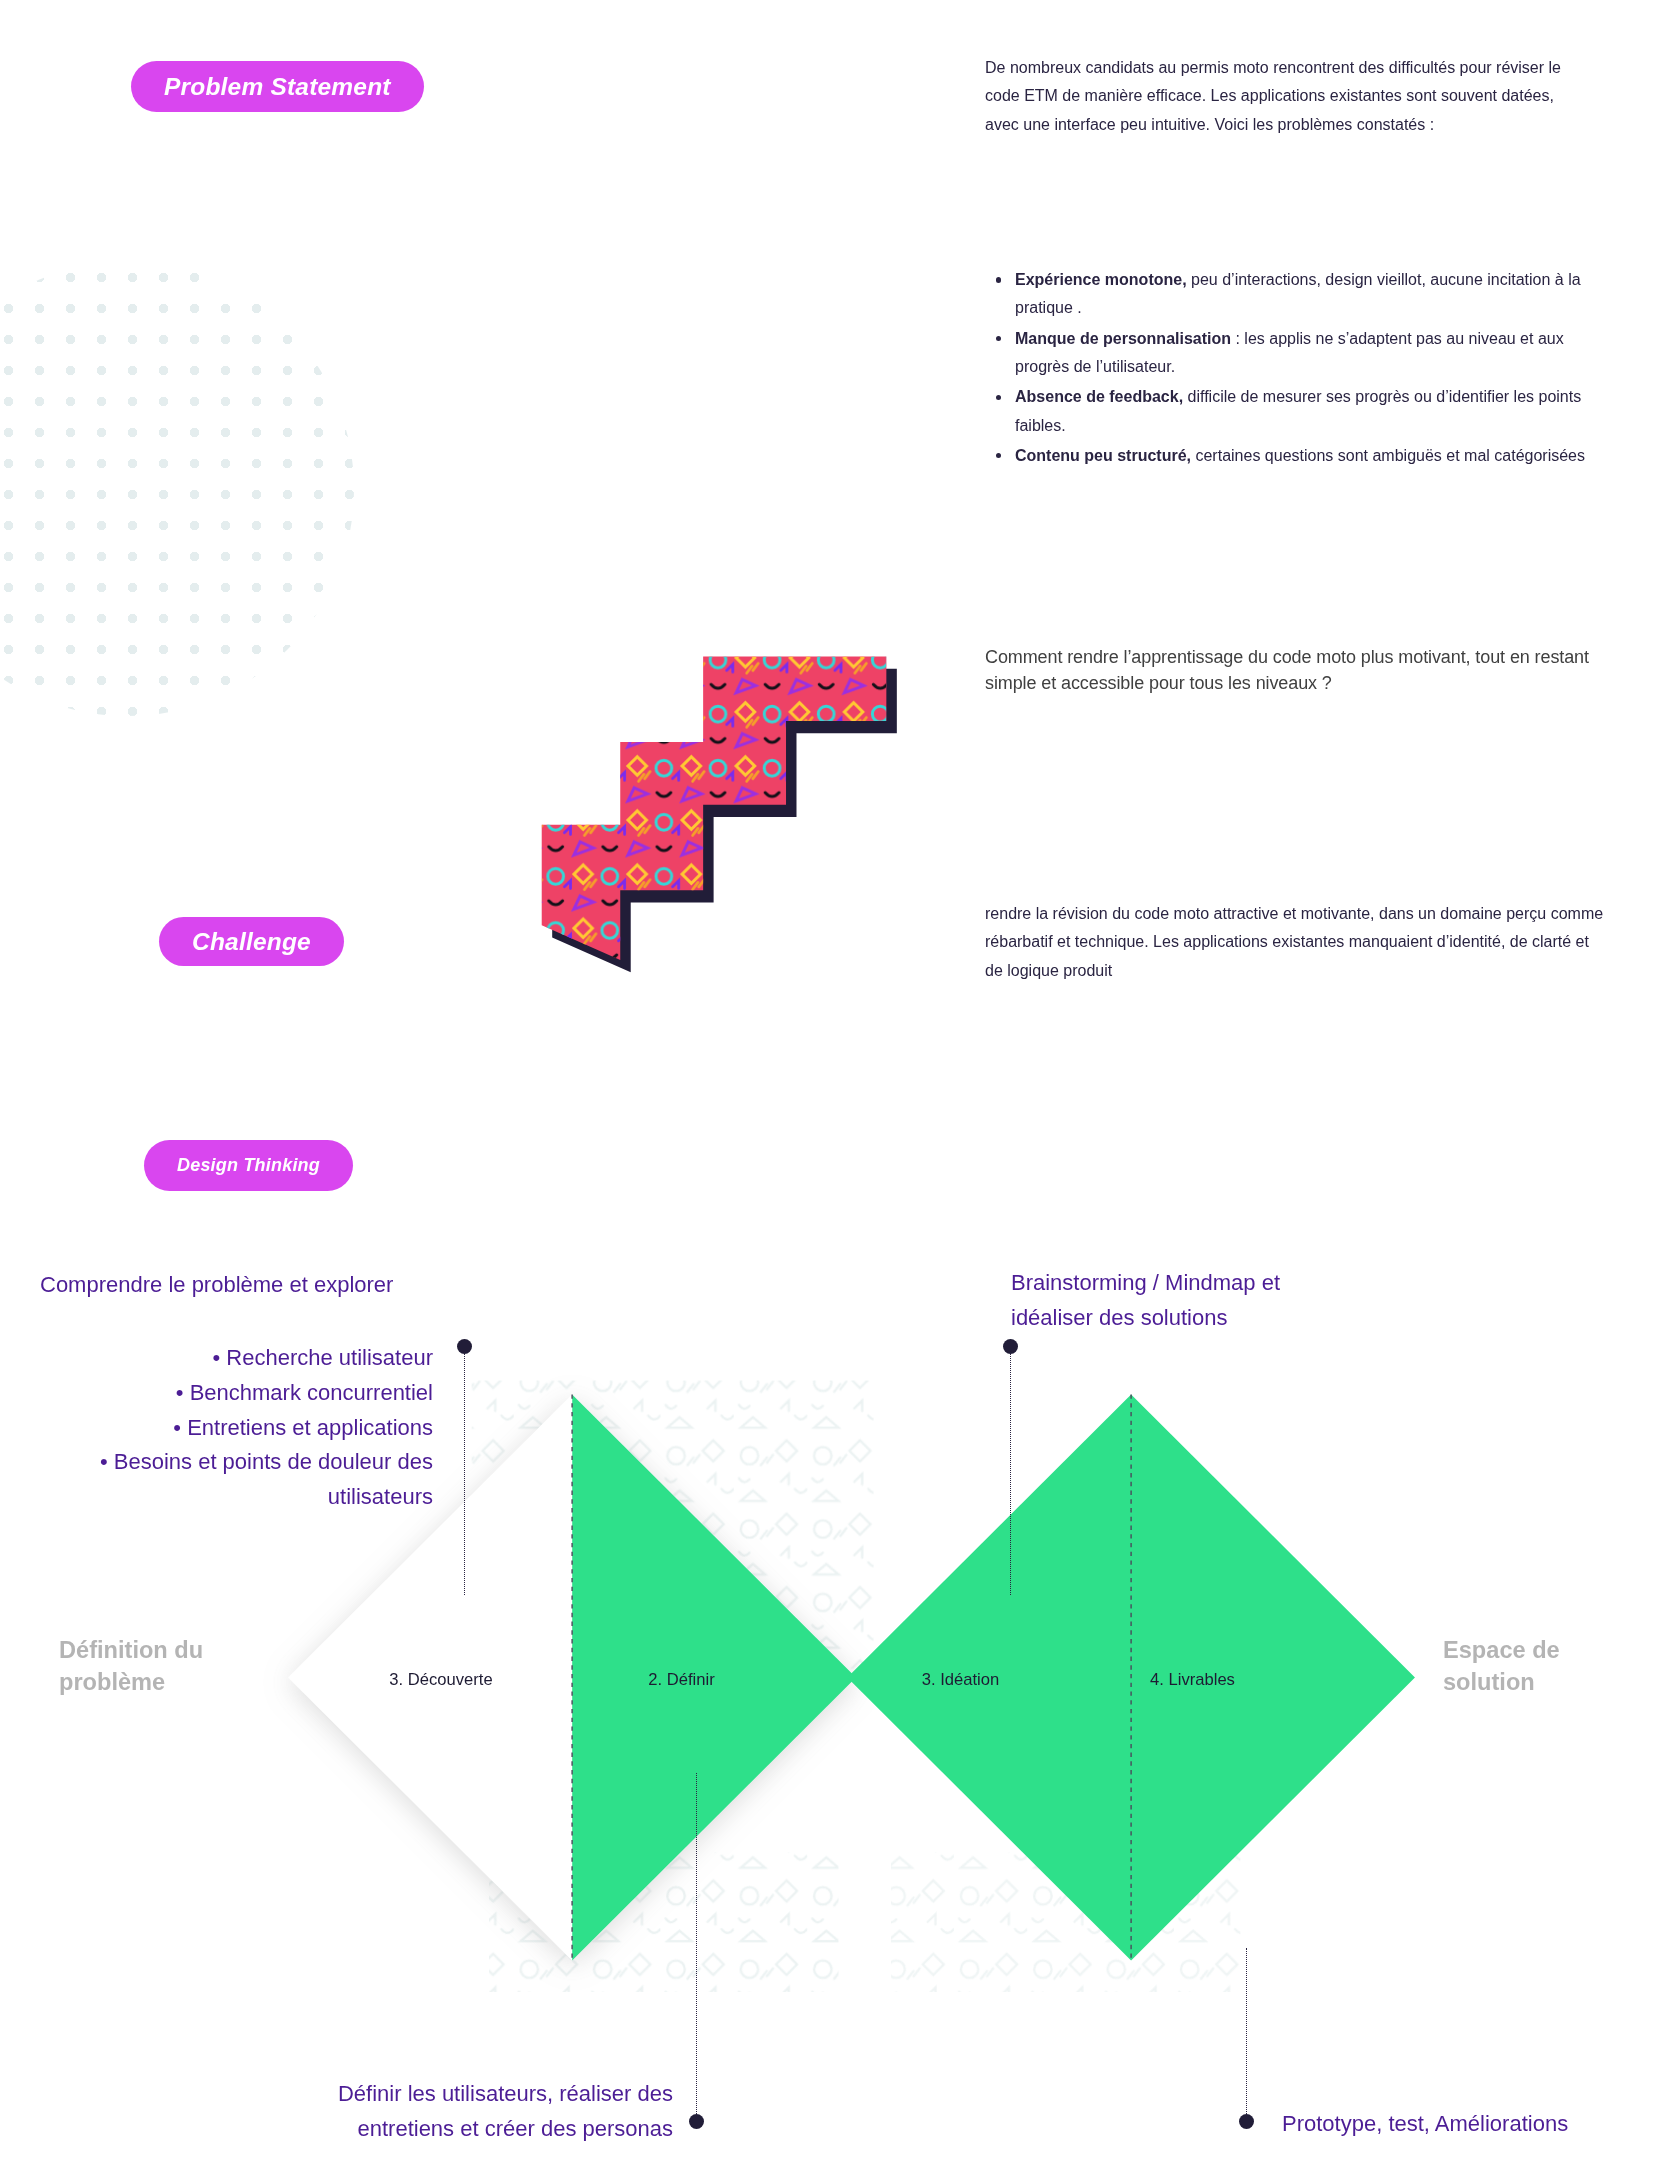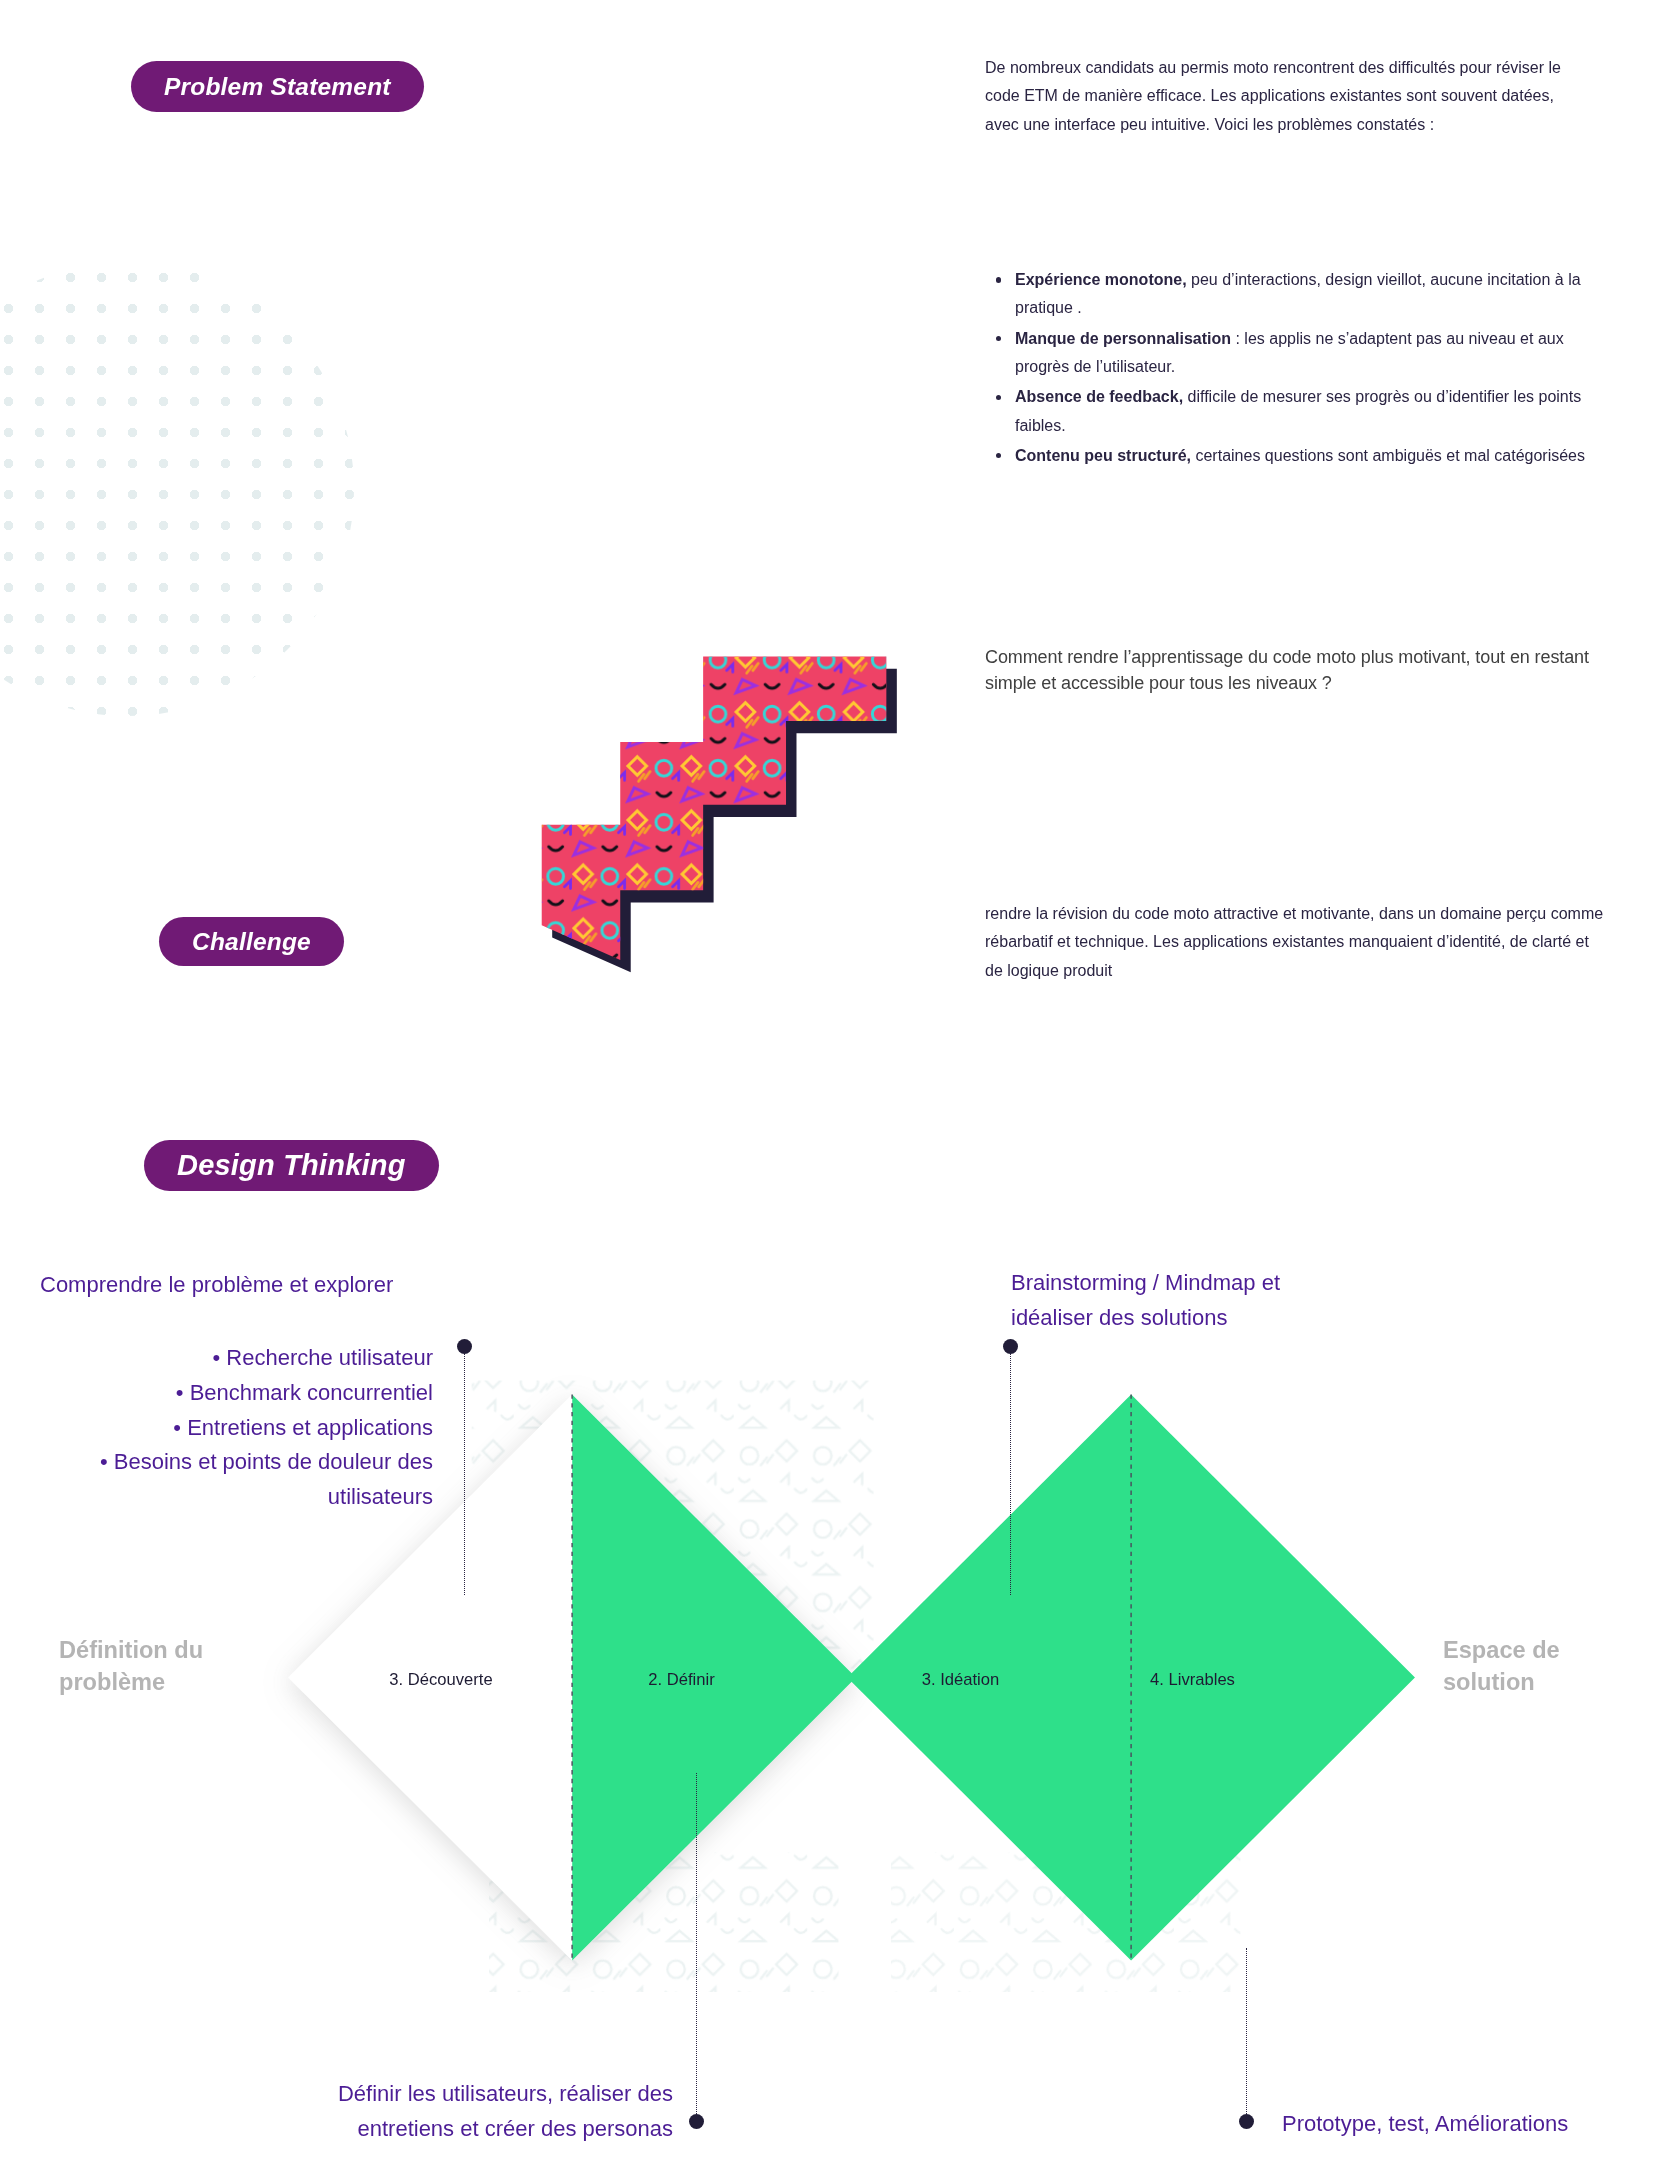--- a/index.html
+++ b/index.html
@@ -32,31 +32,31 @@
     background-size: 31px 31px;
     background-position: 0 0;
   }
 
   
   .pill {
     position: absolute;
     display: inline-flex;
     align-items: center;
     justify-content: center;
-    background: #701a75;
+    background: #d946ef;
     color: #ffffff;
     border-radius: 873px;
     font-style: italic;
     font-weight: 700;
     letter-spacing: 0.2px;
     white-space: nowrap;
   }
   .pill-problem { left: 131px; top: 61px;   height: 51px; padding: 0 33px; font-size: 24.5px; }
   .pill-challenge { left: 159px; top: 917px; height: 49px; padding: 0 33px; font-size: 24.5px; }
-  .pill-dt { left: 144px; top: 1140px; height: 51px; padding: 0 33px; font-size: 29px; }
+  .pill-dt { left: 144px; top: 1140px; height: 51px; padding: 0 33px; font-size: 18px; }
 
   
   .copy-col {
     position: absolute;
     left: 985px;
     width: 603px;
     color: #2A2442;
     font-size: 16px;
     line-height: 1.78;
   }

